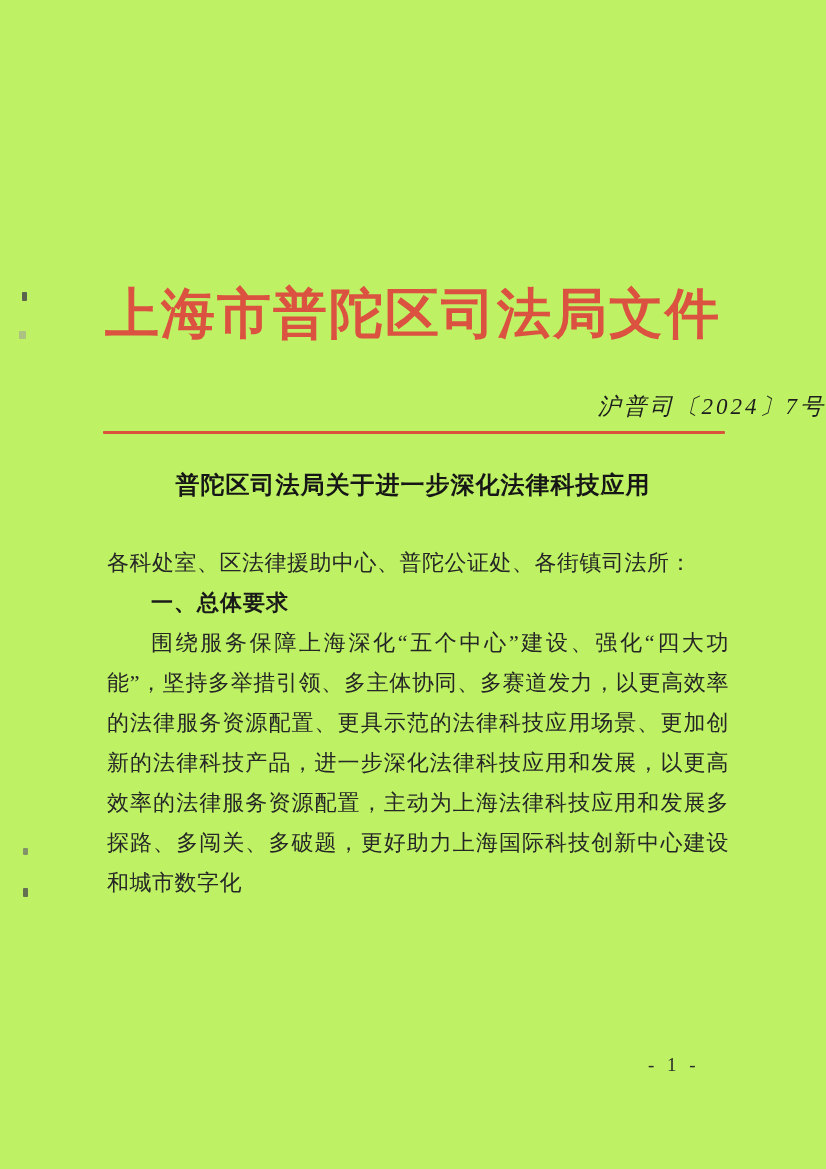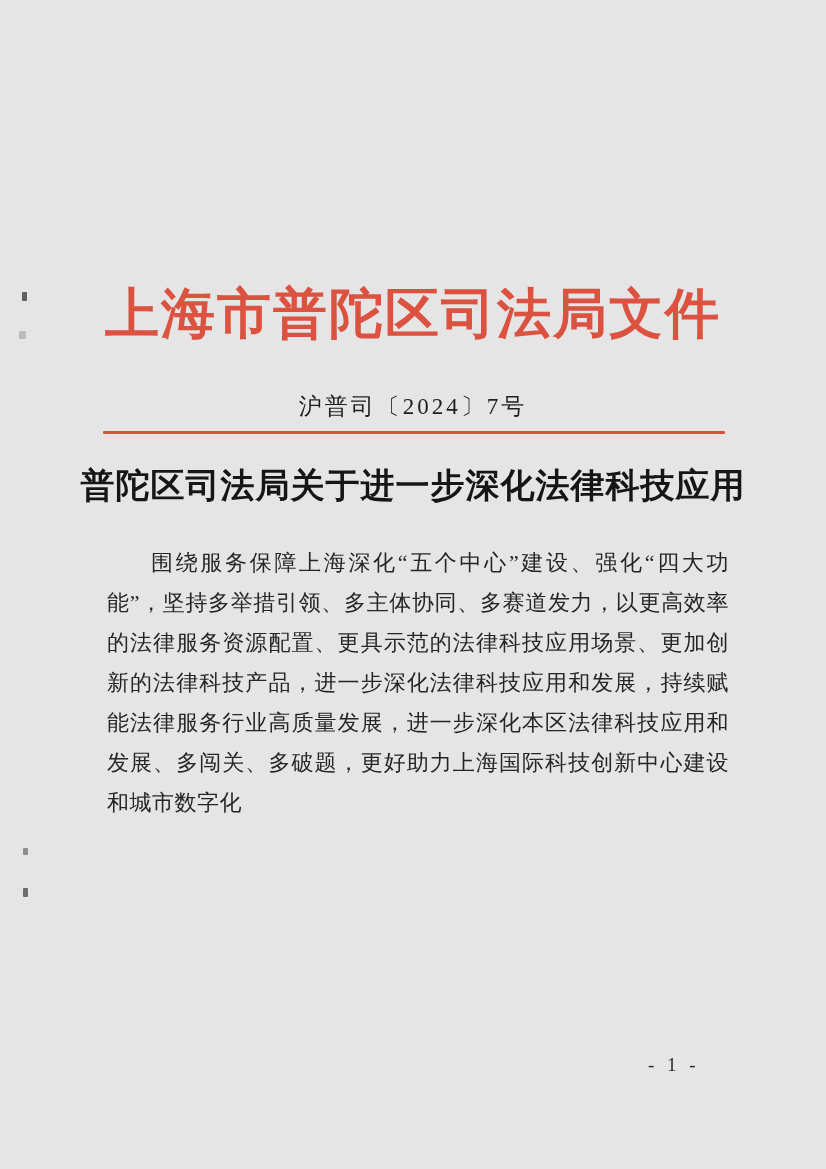--- a/index.html
+++ b/index.html
@@ -8,59 +8,60 @@
     width: 826px;
     height: 1169px;
     background: #fdfdfb;
     overflow: hidden;
   }
 
   .page {
     position: relative;
     width: 826px;
     height: 1169px;
-    background: #e5e5e5;
+    background: #bef264;
     font-family: "Liberation Serif", "DejaVu Serif", serif;
     color: #242424;
   }
 
   
   .agency-title {
     padding-top: 276px;
     text-align: center;
     font-size: 54px;
     line-height: 76px;
     font-weight: bold;
     letter-spacing: 2px;
     color: #dc5240;
     font-family: "Liberation Serif", "DejaVu Serif", serif;
   }
 
   .doc-number {
     margin-top: 42px;
-    text-align: center;
+    text-align: right;
     font-size: 23px;
     line-height: 26px;
     letter-spacing: 3px;
     color: #1d1d1d;
+    font-style: italic;
   }
 
   .red-rule {
     margin: 11px 0 0 103px;
     width: 622px;
     height: 3px;
     background: #d8523c;
     border-radius: 1px;
   }
 
   
   .doc-title {
     margin-top: 31px;
     text-align: center;
-    font-size: 34px;
+    font-size: 24px;
     line-height: 41px;
     font-weight: bold;
     letter-spacing: 1px;
     color: #161616;
   }
 
   
   .doc-body {
     margin: 37px 0 0 107px;
     width: 622px;
@@ -111,21 +112,23 @@
 
   <div class="doc-number">沪普司〔2024〕7号</div>
 
   <div class="red-rule"></div>
 
   <div class="doc-title">
     <div>普陀区司法局关于进一步深化法律科技应用</div>
   </div>
 
   <div class="doc-body">
-    <p>围绕服务保障上海深化“五个中心”建设、强化“四大功能”，坚持多举措引领、多主体协同、多赛道发力，以更高效率的法律服务资源配置、更具示范的法律科技应用场景、更加创新的法律科技产品，进一步深化法律科技应用和发展，持续赋能法律服务行业高质量发展，进一步深化本区法律科技应用和发展、多闯关、多破题，更好助力上海国际科技创新中心建设和城市数字化</p>
+    <p class="no-indent">各科处室、区法律援助中心、普陀公证处、各街镇司法所：</p>
+    <p class="section-heading">一、总体要求</p>
+    <p>围绕服务保障上海深化“五个中心”建设、强化“四大功能”，坚持多举措引领、多主体协同、多赛道发力，以更高效率的法律服务资源配置、更具示范的法律科技应用场景、更加创新的法律科技产品，进一步深化法律科技应用和发展，以更高效率的法律服务资源配置，主动为上海法律科技应用和发展多探路、多闯关、多破题，更好助力上海国际科技创新中心建设和城市数字化</p>
   </div>
 
   <div class="page-number">- 1 -</div>
 
   <div class="speck speck-1"></div>
   <div class="speck speck-2"></div>
   <div class="speck speck-3"></div>
   <div class="speck speck-4"></div>
 
 </div>

